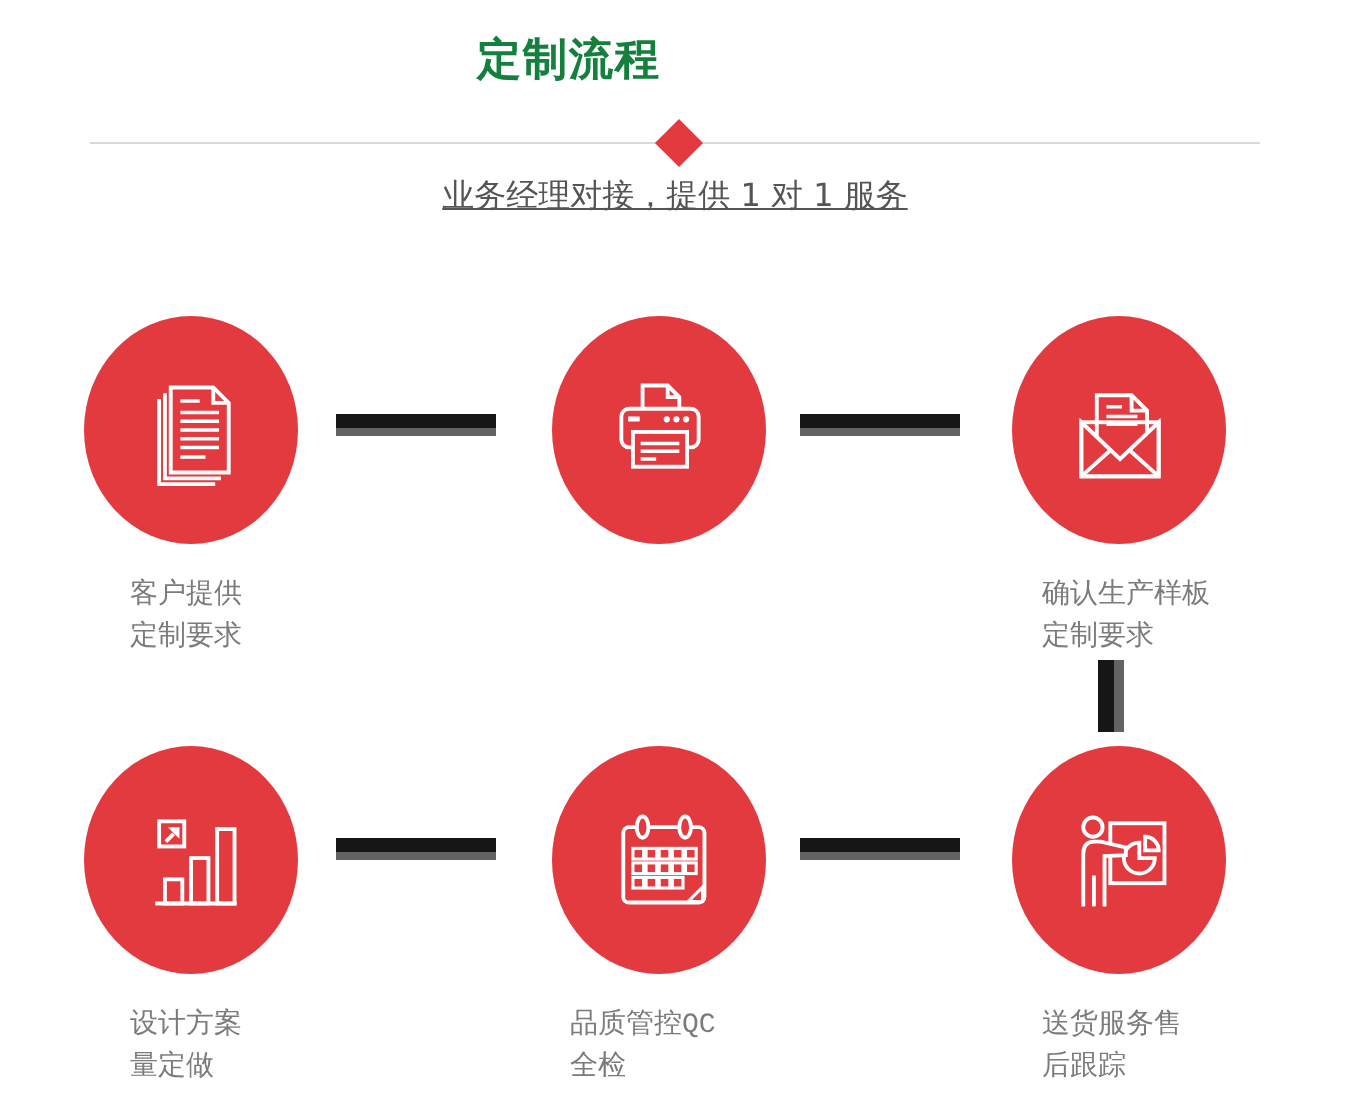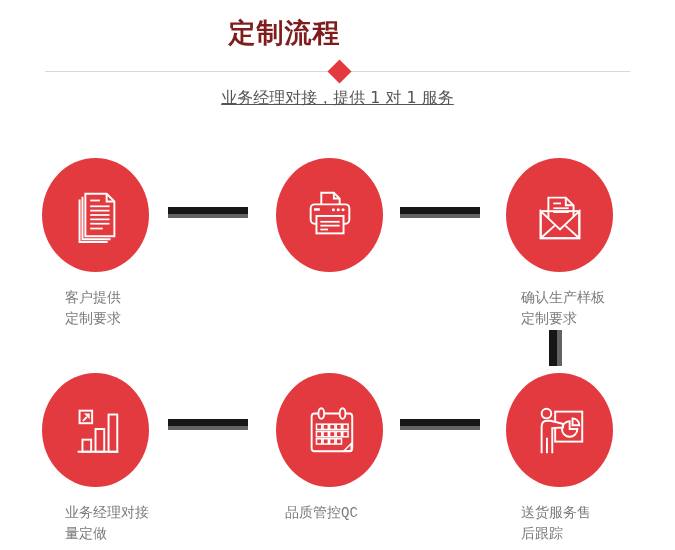--- a/index.html
+++ b/index.html
@@ -5,21 +5,21 @@
   * { margin:0; padding:0; box-sizing:border-box; }
   html,body { width:675px; height:550px; }
   body {
     position:relative;
     background:#ffffff;
     font-family:"DejaVu Sans","Liberation Sans",sans-serif;
     overflow:hidden;
   }
   .page-title {
     position:absolute; left:0; top:15px; width:569px;
-    text-align:center; font-size:27px; font-weight:700; color:#7f1d1d;
+    text-align:center; font-size:22px; font-weight:700; color:#15803d;
     letter-spacing:1px;
   }
   .divider-line {
     position:absolute; left:45px; top:71px; width:585px; height:1px;
     background:#d9d9d9;
   }
   .diamond {
     position:absolute; left:331px; top:63px; width:17px; height:17px;
     background:#e23a3f; transform:rotate(45deg);
   }
@@ -149,21 +149,21 @@
       <path d="M11 52.5 H53"></path>
       <rect x="16" y="40" width="9" height="12.5"></rect>
       <rect x="29.5" y="29" width="9" height="23.5"></rect>
       <rect x="43" y="14" width="9" height="38.5"></rect>
       <rect x="13" y="10" width="13" height="13"></rect>
       <path d="M16.5 20.5 L20.5 16.5"></path>
       <path d="M23.5 13 L23.5 19 L17.5 13 Z" fill="#ffffff" stroke="none"></path>
     </svg>
   </div>
   <div class="step-label l4">
-    <div>业务经理对接</div>
+    <div>设计方案</div>
     <div>量定做</div>
   </div>
 
   <div class="circle c5">
     <svg width="58" height="58" viewBox="0 0 60 60" fill="none" stroke="#ffffff" stroke-width="2">
       <rect x="11" y="13" width="42" height="39" rx="3"></rect>
       <ellipse cx="21" cy="13" rx="3" ry="5.5" fill="#e23a3f"></ellipse>
       <ellipse cx="43" cy="13" rx="3" ry="5.5" fill="#e23a3f"></ellipse>
       <g stroke-width="1.6">
         <rect x="16" y="24" width="5.5" height="5.5"></rect>
@@ -179,20 +179,21 @@
         <rect x="16" y="39" width="5.5" height="5.5"></rect>
         <rect x="22.8" y="39" width="5.5" height="5.5"></rect>
         <rect x="29.6" y="39" width="5.5" height="5.5"></rect>
         <rect x="36.4" y="39" width="5.5" height="5.5"></rect>
       </g>
       <path d="M44.5 51.5 L52 44 V51.5 Z" stroke-width="1.6"></path>
     </svg>
   </div>
   <div class="step-label l5">
     <div>品质管控QC</div>
+    <div>全检</div>
   </div>
 
   <div class="circle c6">
     <svg width="58" height="58" viewBox="0 0 60 60" fill="none" stroke="#ffffff" stroke-width="2">
       <rect x="25" y="11" width="28" height="31"></rect>
       <path d="M40 29 L40 21 A8 8 0 1 0 48 29 Z"></path>
       <path d="M43 18 A7 7 0 0 1 50 25 L43 25 Z"></path>
       <circle cx="16" cy="13" r="5"></circle>
       <path d="M11 54 V27 Q11 20.5 16.5 20.5 L20 20.5 L33 23.5 L33 27.5 L22 28 L22 54" fill="#e23a3f"></path>
       <path d="M16.5 54 V38"></path>

